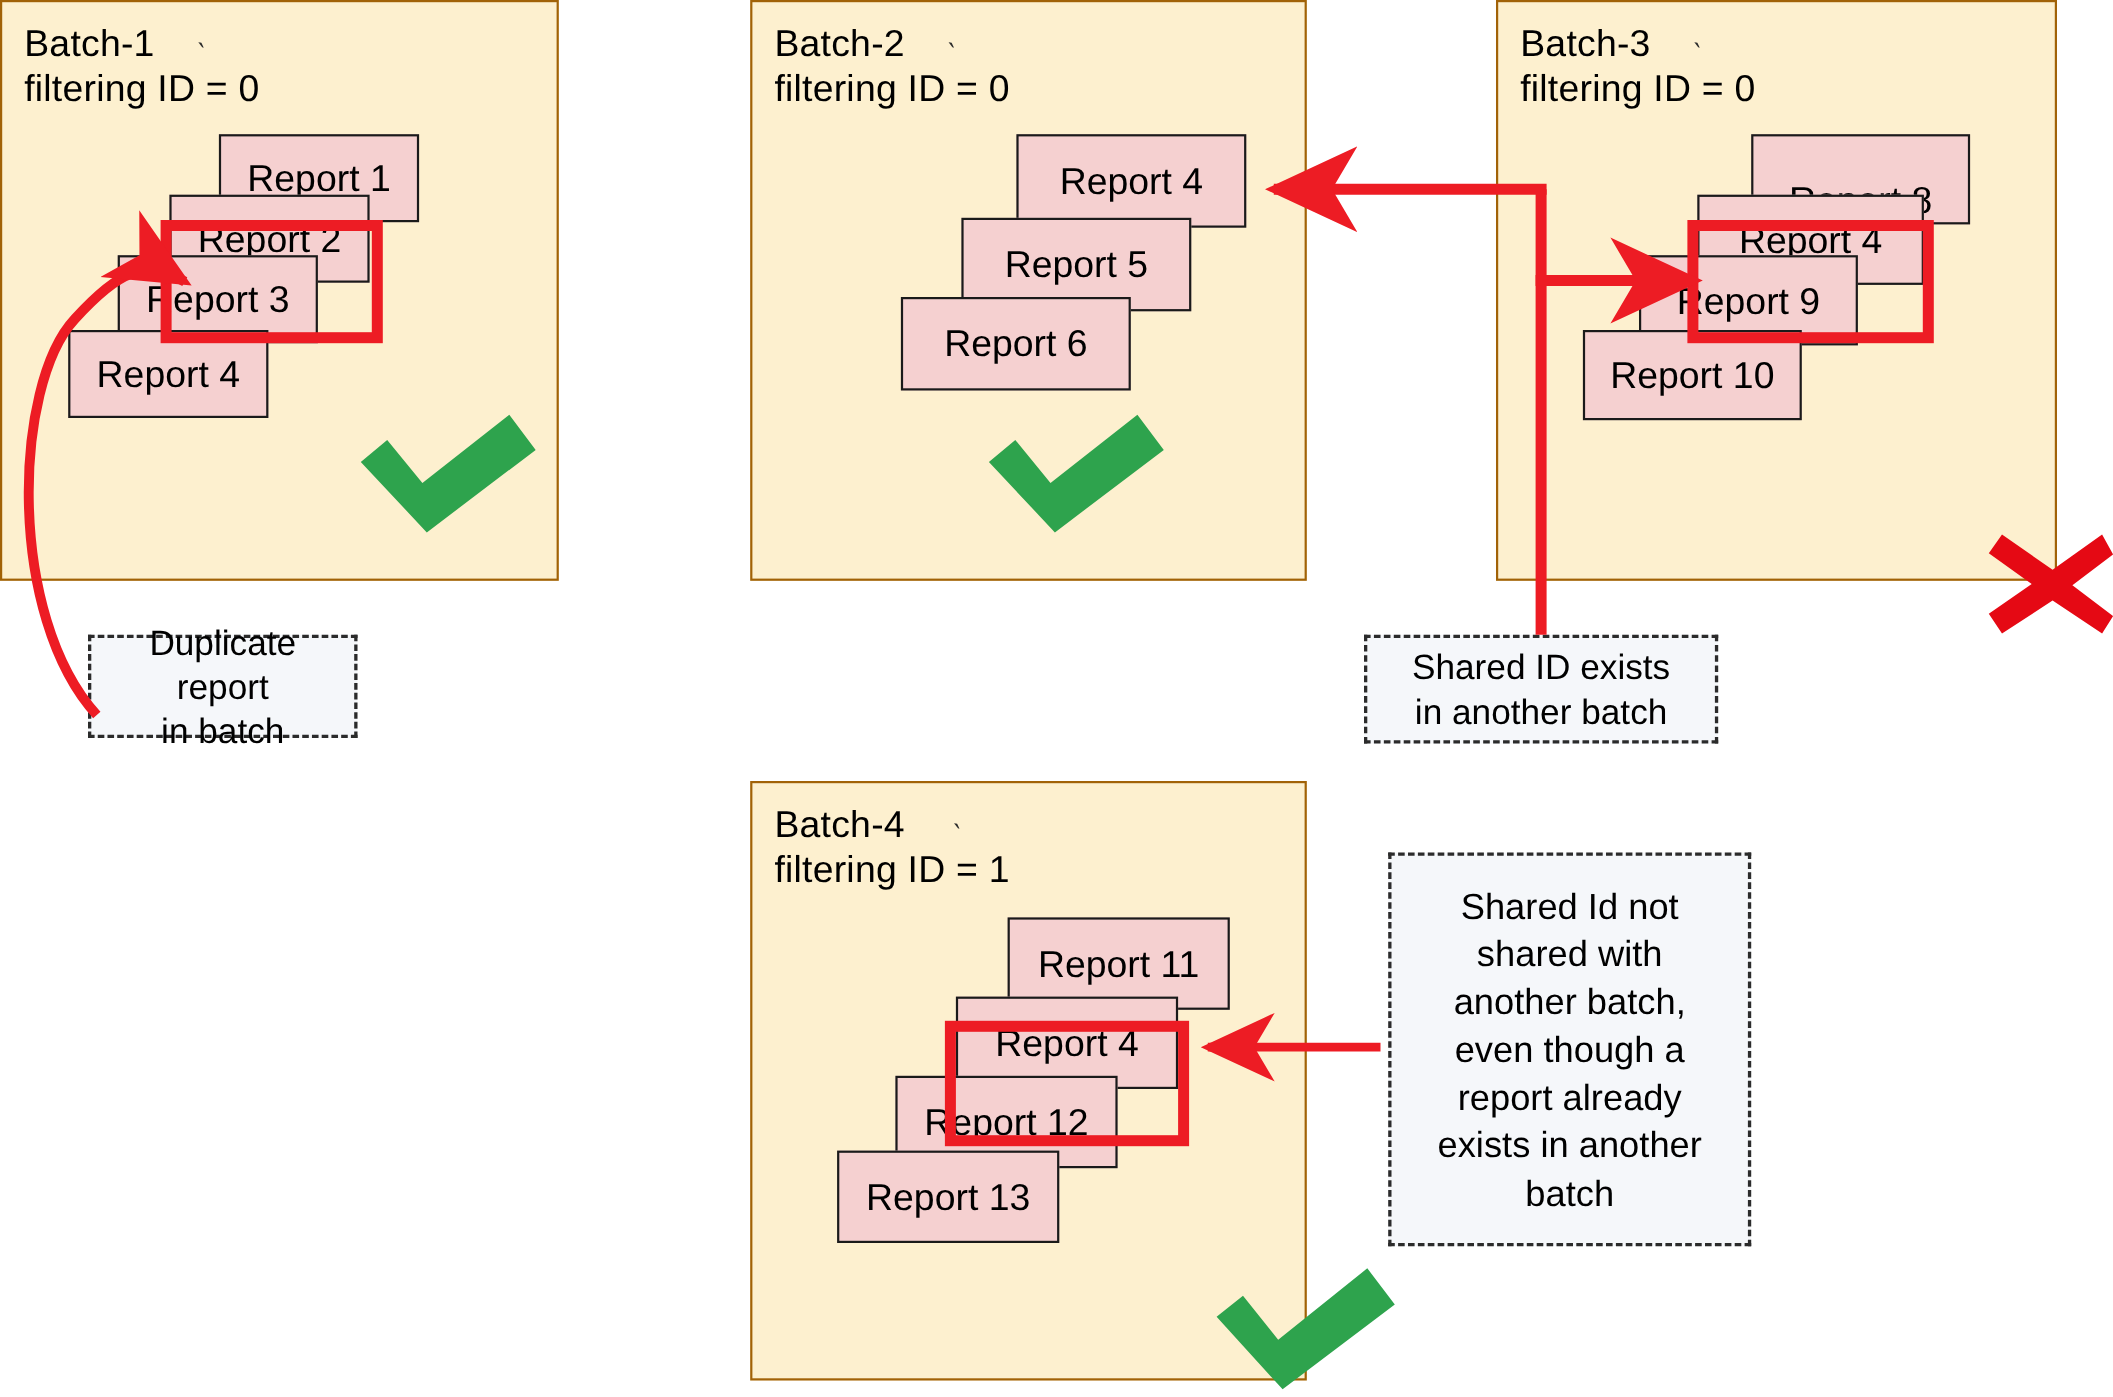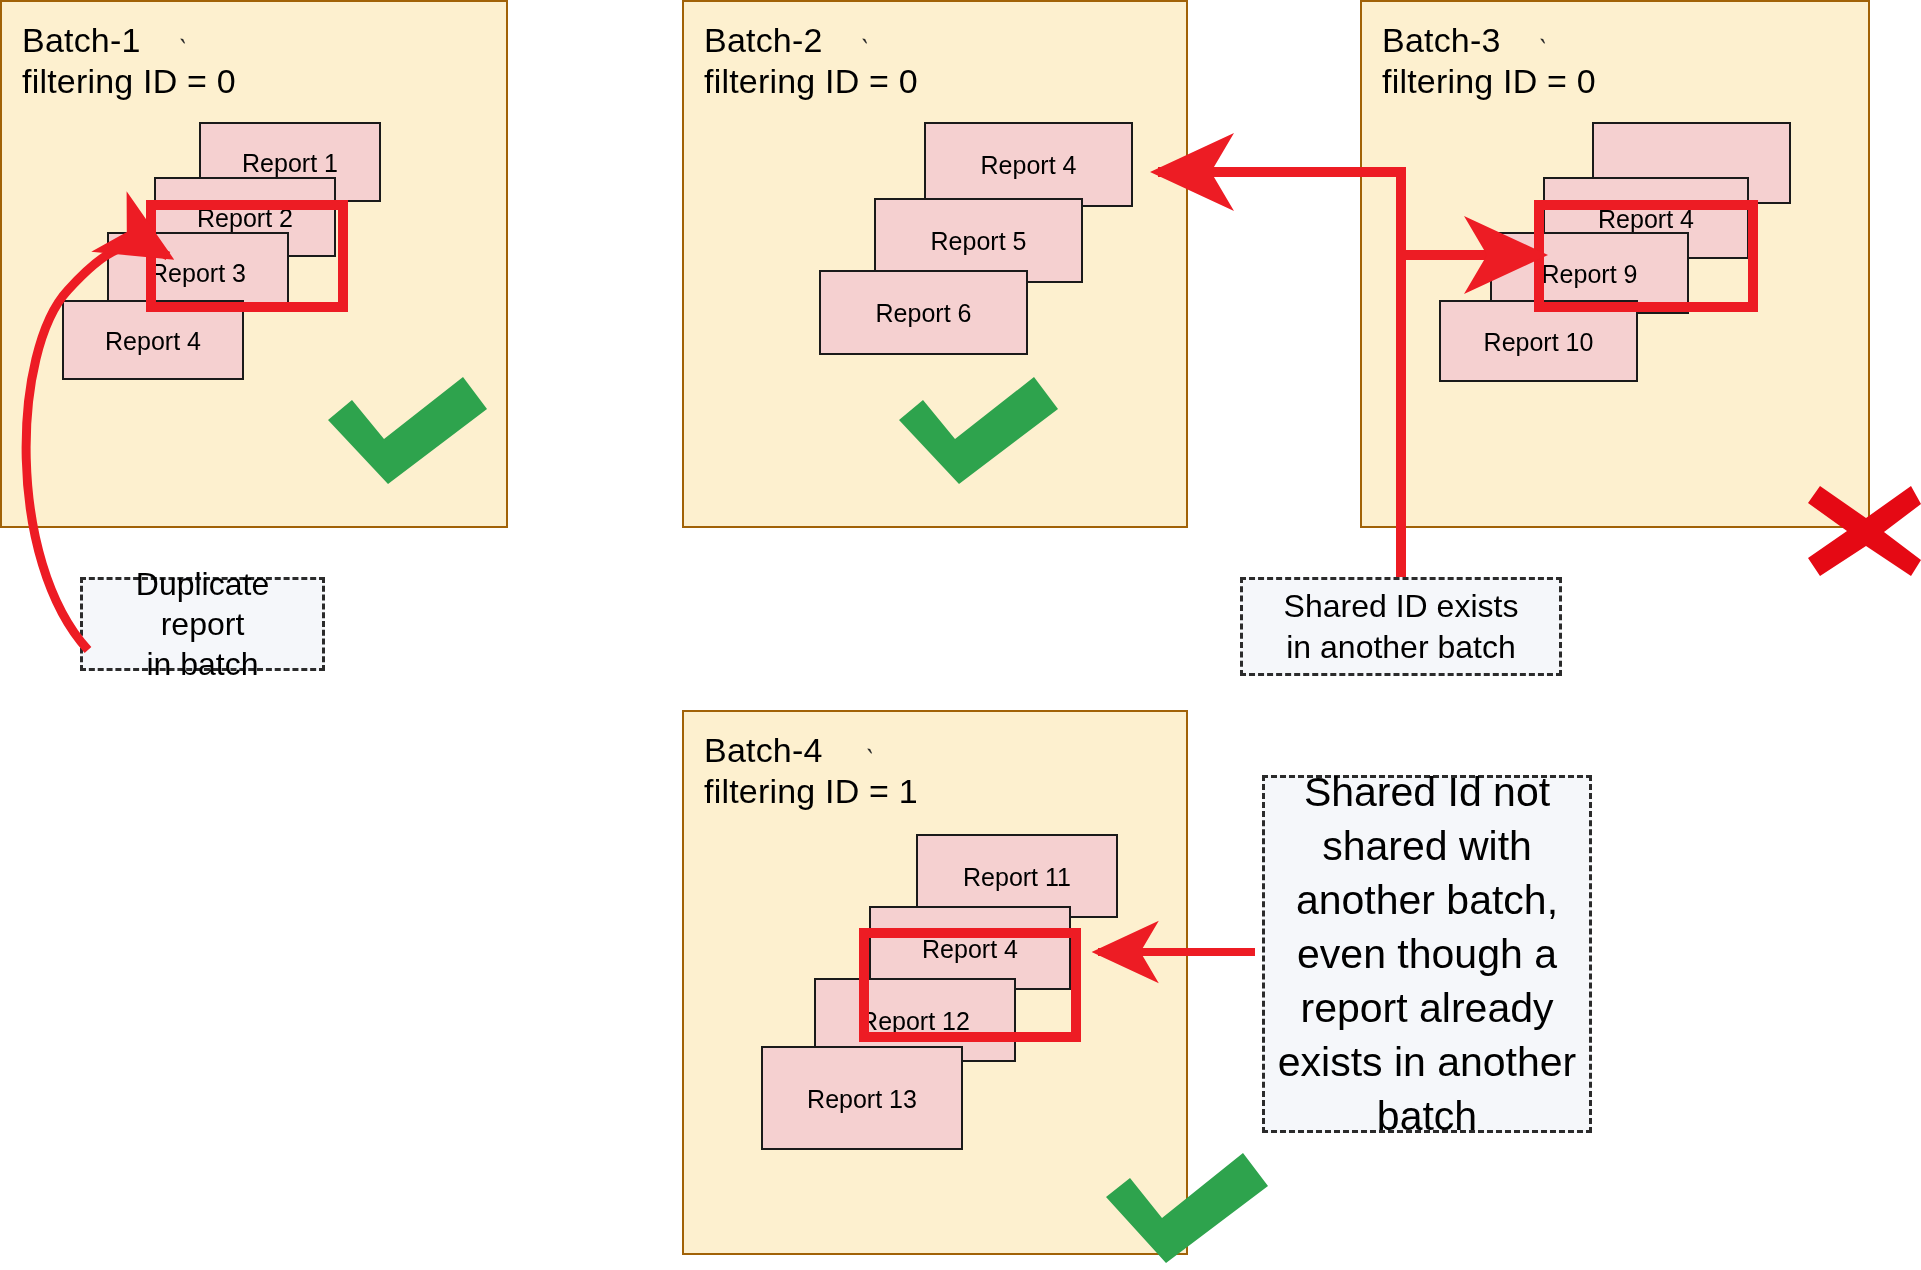--- a/index.html
+++ b/index.html
@@ -34,21 +34,21 @@
     letter-spacing: 0.2px;
   }
   .report {
     position: absolute;
     background: #f5d0d0;
     border: 2px solid #1a1a1a;
     box-sizing: border-box;
     display: flex;
     align-items: center;
     justify-content: center;
-    font-size: 25px;
+    font-size: 34px;
     color: #000000;
     white-space: nowrap;
   }
   .report-inner-label {
     position: relative;
     top: 1px;
   }
   .highlight-box {
     position: absolute;
     border: 10px solid #ed1c24;
@@ -157,38 +157,38 @@
 
     <div class="report" style="left:232px; top:122px; width:202px; height:84px;">
       <span class="report-inner-label">Report 11</span>
     </div>
     <div class="report" style="left:185px; top:194px; width:202px; height:84px;">
       <span class="report-inner-label">Report 4</span>
     </div>
     <div class="report" style="left:130px; top:266px; width:202px; height:84px;">
       <span class="report-inner-label">Report 12</span>
     </div>
-    <div class="report" style="left:77px; top:334px; width:202px; height:104px;">
+    <div class="report" style="left:77px; top:334px; width:202px; height:84px;">
       <span class="report-inner-label">Report 13</span>
     </div>
 
     <div class="highlight-box" style="left:175px; top:216px; width:222px; height:114px;"></div>
   </div>
 
   <div class="callout" style="left:80px; top:577px; width:245px; height:94px;">
     <span>Duplicate report
 in batch</span>
   </div>
 
   <div class="callout" style="left:1240px; top:577px; width:322px; height:99px;">
     <span>Shared ID exists
 in another batch</span>
   </div>
 
-  <div class="callout" style="left:1262px; top:775px; width:330px; height:358px; font-size:41px; line-height:1.32;">
+  <div class="callout" style="left:1262px; top:775px; width:330px; height:358px; font-size:33px; line-height:1.32;">
     <span>Shared Id not
 shared with
 another batch,
 even though a
 report already
 exists in another
 batch</span>
   </div>
 
   <svg class="overlay" viewBox="0 0 1921 1270">

